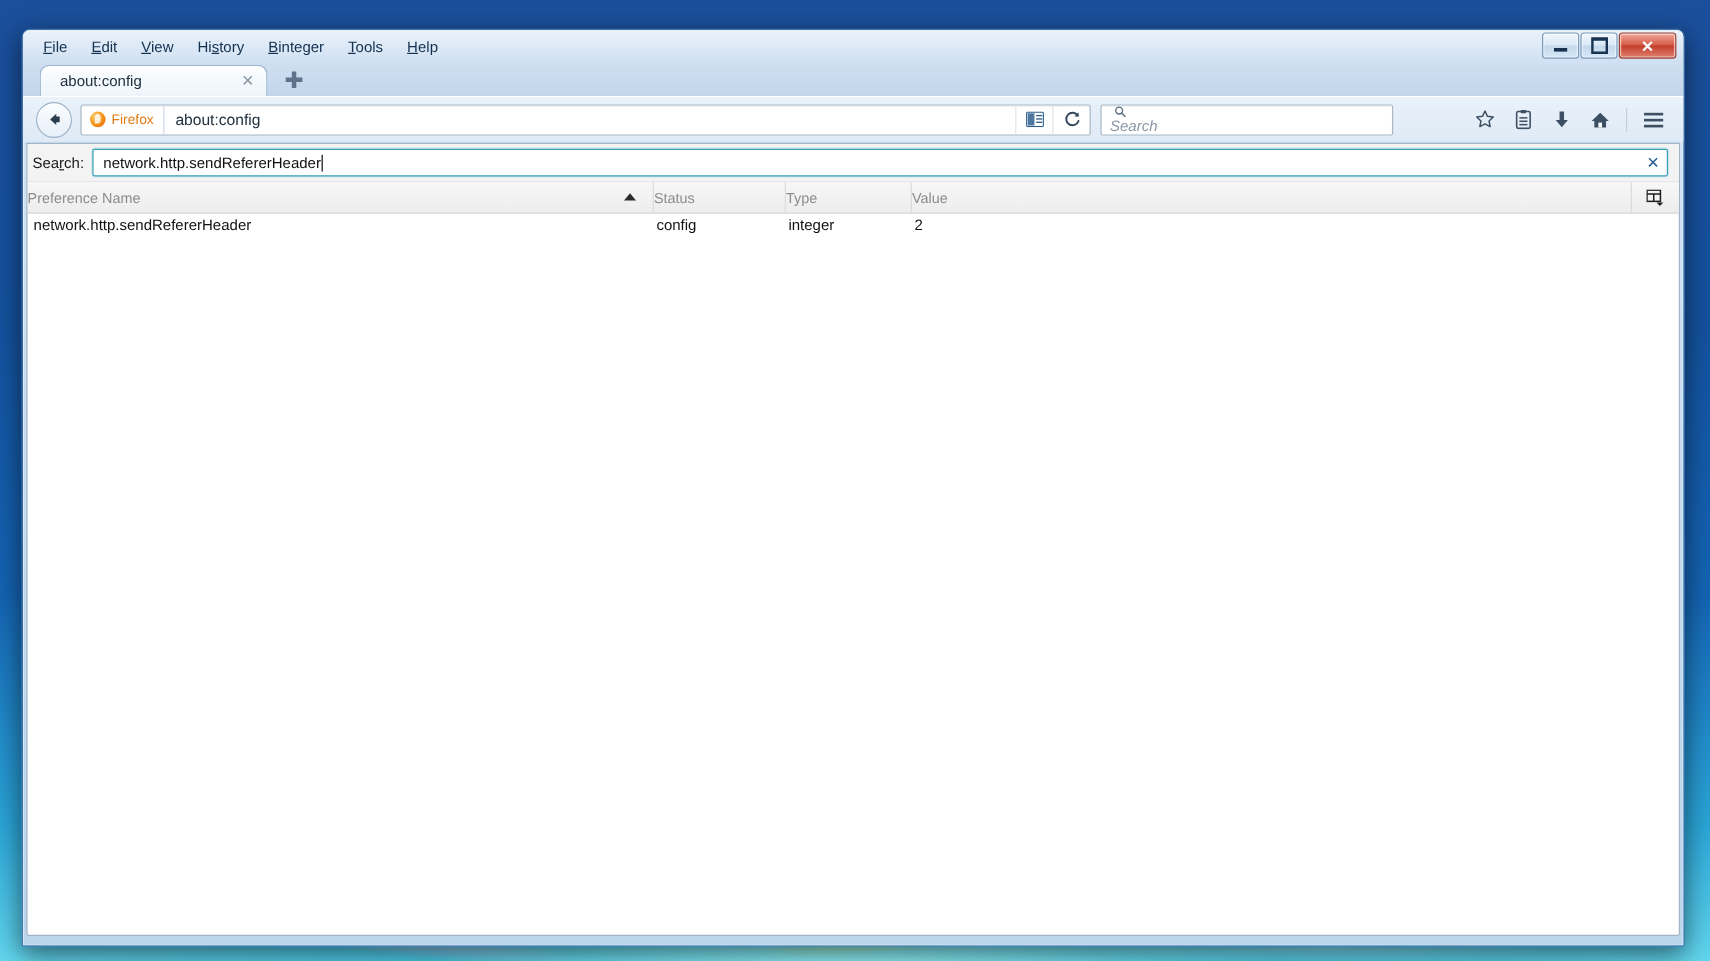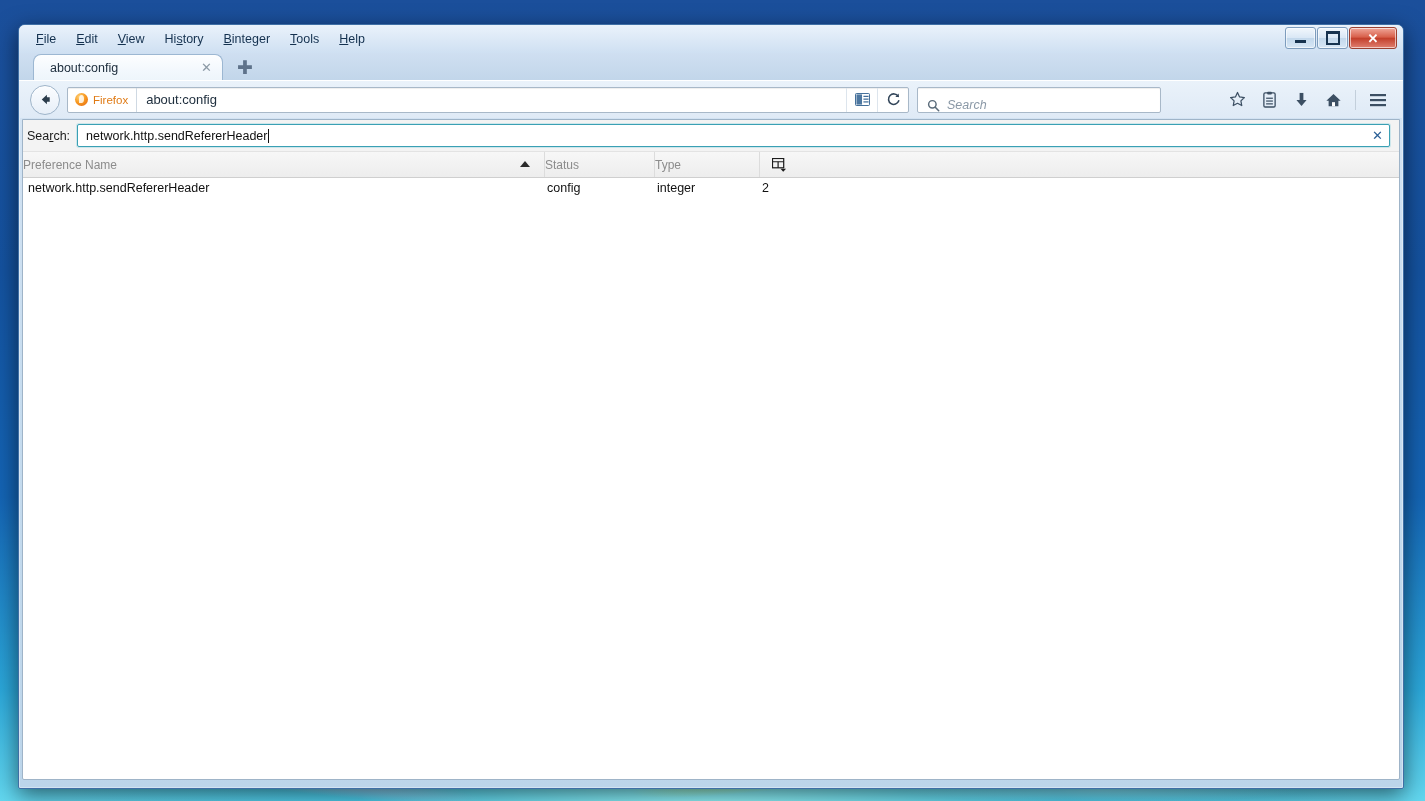--- a/index.html
+++ b/index.html
@@ -160,23 +160,24 @@
     width: 30px; height: 100%;
     display: flex; align-items: center; justify-content: center;
     border-left: 1px solid #dde5ed;
   }
   .searchbar {
     width: 244px; height: 26px;
     margin-left: 8px;
     background: #ffffff;
     border: 1px solid #a8b8c8;
     border-radius: 2px;
-    display: flex; align-items: flex-end;
+    display: flex; align-items: flex-start;
     box-sizing: border-box;
     box-shadow: 0 1px 1px rgba(0,0,0,0.07) inset;
+    flex-direction: column;
   }
   .search-placeholder {
     font-size: 12.5px; color: #8a98a6; font-style: italic; margin-left: 7px;
   }
   .toolbar-icons {
     margin-left: auto; display: flex; align-items: center; gap: 2px; padding-right: 2px;
   }
   .tb-btn {
     width: 30px; height: 28px;
     display: flex; align-items: center; justify-content: center;
@@ -395,20 +396,23 @@
       <div class="th" style="width:521px">
         <span>Preference Name</span>
         <span class="sort-asc"></span>
       </div>
       <div class="th" style="width:110px">
         <span>Status</span>
       </div>
       <div class="th" style="width:105px">
         <span>Type</span>
       </div>
+      <div class="th" style="flex:1">
+        <span>Value</span>
+      </div>
       <div class="th th-picker">
         <svg width="15" height="14" viewBox="0 0 16 15">
           <rect x="0.5" y="0.5" width="12" height="10" fill="none" stroke="#1c1c1c" stroke-width="1.3"></rect>
           <line x1="0.5" y1="4" x2="12.5" y2="4" stroke="#1c1c1c" stroke-width="1.3"></line>
           <line x1="6.5" y1="4" x2="6.5" y2="10.5" stroke="#1c1c1c" stroke-width="1.3"></line>
           <path d="M9 11.5 L15 11.5 L12 14.6 Z" fill="#1c1c1c"></path>
         </svg>
       </div>
     </div>
 

